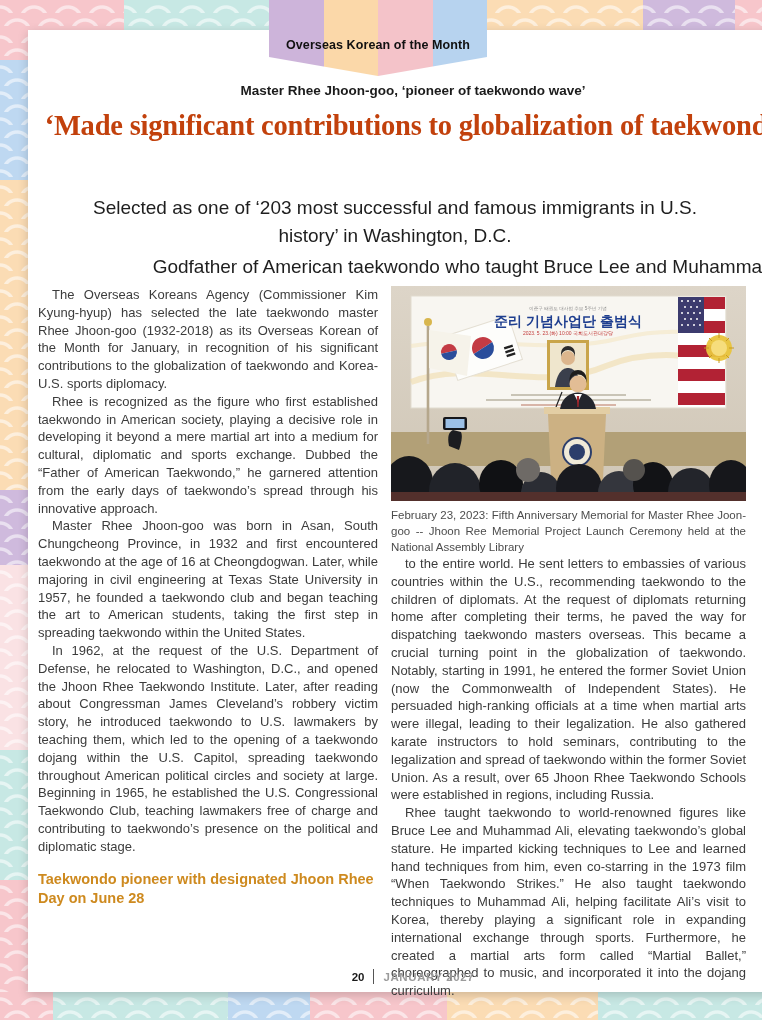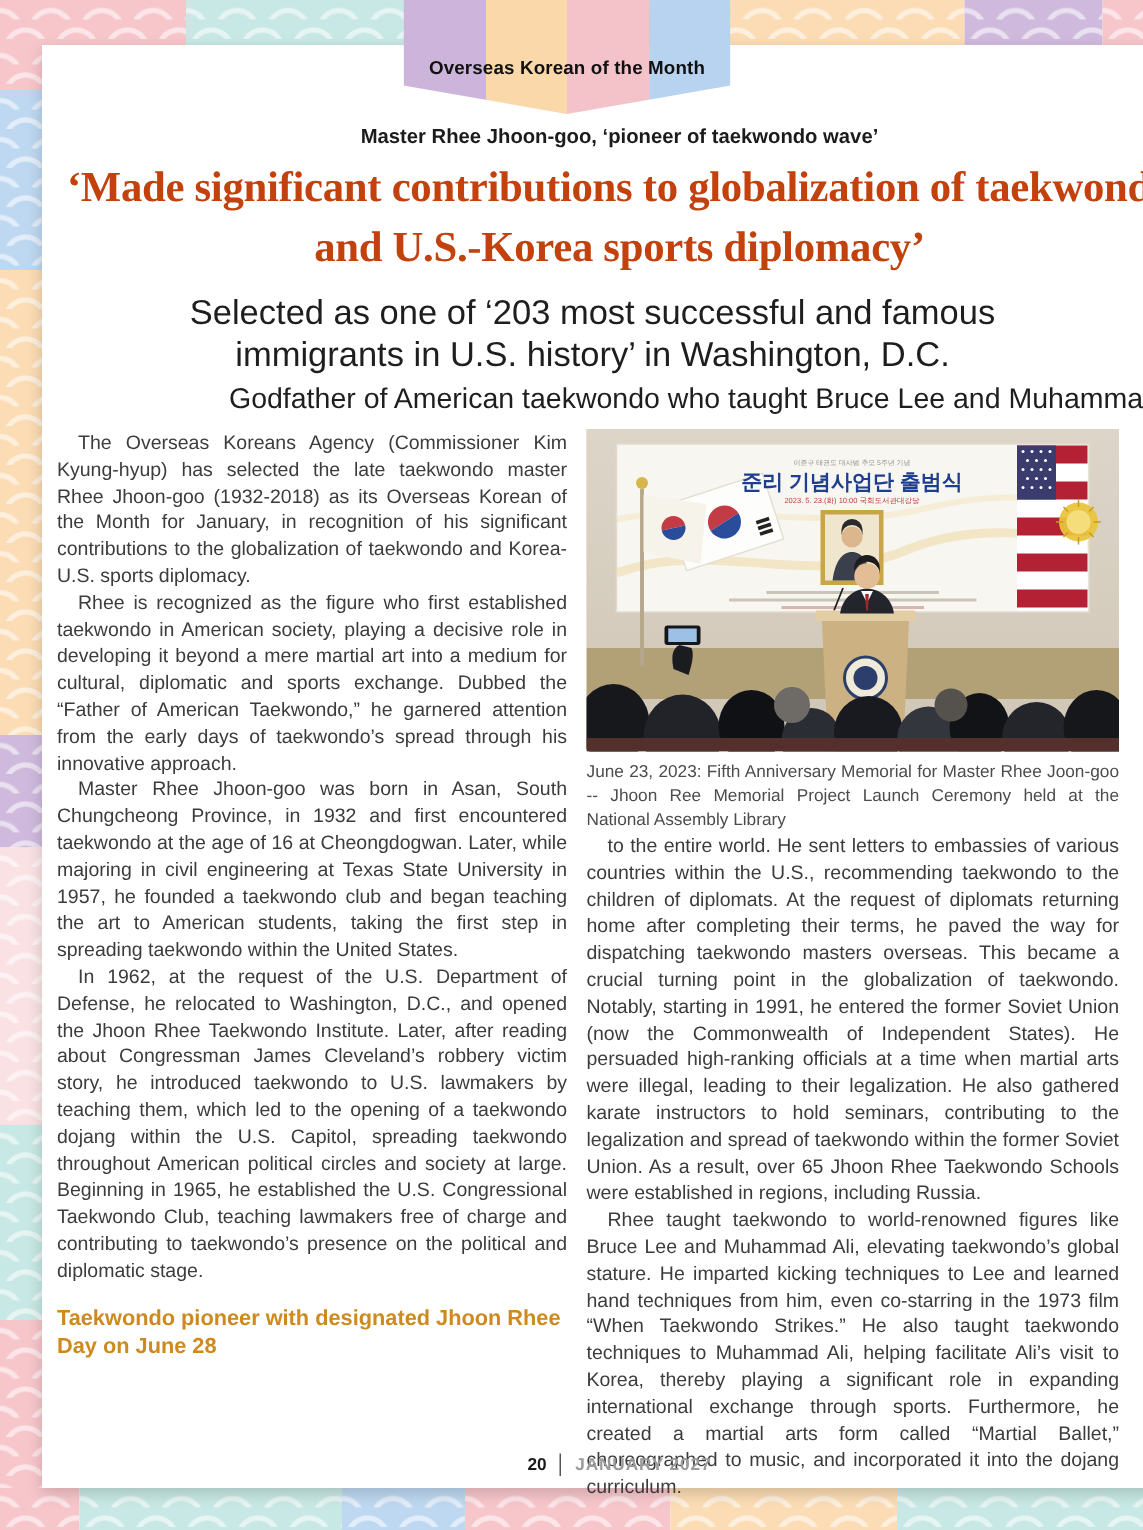--- a/index.html
+++ b/index.html
@@ -44,21 +44,21 @@
 
   
   .kicker{position:absolute;left:0;top:53px;width:100%;text-align:center;font-size:13.5px;font-weight:bold;color:#1b1b1b;}
   .headline{
     position:absolute;left:0;top:76px;width:100%;text-align:center;
     font-family:"Liberation Serif",serif;font-weight:bold;font-size:28.5px;line-height:40px;color:#c2410c;
     letter-spacing:-.2px;margin:0;
   }
   .subhead{
     position:absolute;left:47px;top:164px;width:640px;text-align:center;
-    font-size:23px;line-height:28px;color:#1e1e1e;
+    font-size:19px;line-height:28px;color:#1e1e1e;
   }
   .subhead2{
     position:absolute;left:0;top:226px;width:100%;text-align:right;
     font-size:19px;color:#1e1e1e;
   }
 
   
   .columns{position:absolute;left:10px;top:256px;width:708px;display:flex;gap:13px;}
   .col{font-size:13px;line-height:17.8px;color:#3c3c3c;text-align:justify;}
   .col-left{width:340px;}
@@ -114,21 +114,21 @@
 
   <div class="ribbon">
     <div class="stripe s1"></div>
     <div class="stripe s2"></div>
     <div class="stripe s3"></div>
     <div class="stripe s4"></div>
   </div>
   <div class="ribbon-label">Overseas Korean of the Month</div>
 
   <div class="kicker">Master Rhee Jhoon-goo, ‘pioneer of taekwondo wave’</div>
-  <h1 class="headline"><span>‘Made significant contributions to globalization of taekwondo</span><br><span>and U.S.-Korea sports diplomacy’</span></h1>
+  <h1 class="headline"><span>‘Made significant contributions to globalization of taekwondo</span><br></h1>
   <div class="subhead">Selected as one of ‘203 most successful and famous immigrants in U.S. history’ in Washington, D.C.</div>
   <div class="subhead2">Godfather of American taekwondo who taught Bruce Lee and Muhammad Ali</div>
 
   <div class="columns">
     <div class="col col-left">
       <p>The Overseas Koreans Agency (Commissioner Kim Kyung-hyup) has selected the late taekwondo master Rhee Jhoon-goo (1932-2018) as its Overseas Korean of the Month for January, in recognition of his significant contributions to the globalization of taekwondo and Korea-U.S. sports diplomacy.</p>
       <p>Rhee is recognized as the figure who first established taekwondo in American society, playing a decisive role in developing it beyond a mere martial art into a medium for cultural, diplomatic and sports exchange. Dubbed the “Father of American Taekwondo,” he garnered attention from the early days of taekwondo’s spread through his innovative approach.</p>
       <p>Master Rhee Jhoon-goo was born in Asan, South Chungcheong Province, in 1932 and first encountered taekwondo at the age of 16 at Cheongdogwan. Later, while majoring in civil engineering at Texas State University in 1957, he founded a taekwondo club and began teaching the art to American students, taking the first step in spreading taekwondo within the United States.</p>
       <p>In 1962, at the request of the U.S. Department of Defense, he relocated to Washington, D.C., and opened the Jhoon Rhee Taekwondo Institute. Later, after reading about Congressman James Cleveland’s robbery victim story, he introduced taekwondo to U.S. lawmakers by teaching them, which led to the opening of a taekwondo dojang within the U.S. Capitol, spreading taekwondo throughout American political circles and society at large. Beginning in 1965, he established the U.S. Congressional Taekwondo Club, teaching lawmakers free of charge and contributing to taekwondo’s presence on the political and diplomatic stage.</p>
       <h3>Taekwondo pioneer with designated Jhoon Rhee Day on June 28</h3>
@@ -262,21 +262,21 @@
           <ellipse cx="188" cy="202" rx="23" ry="24" fill="#191a1f"></ellipse>
           <ellipse cx="228" cy="207" rx="21" ry="22" fill="#34363d"></ellipse>
           <ellipse cx="262" cy="199" rx="20" ry="23" fill="#121316"></ellipse>
           <ellipse cx="300" cy="206" rx="23" ry="24" fill="#23252b"></ellipse>
           <ellipse cx="340" cy="199" rx="22" ry="25" fill="#16171b"></ellipse>
           <ellipse cx="137" cy="184" rx="12" ry="12" fill="#6e6a66"></ellipse>
           <ellipse cx="243" cy="184" rx="11" ry="11" fill="#55524e"></ellipse>
           <rect x="0" y="206" width="355" height="9" fill="#53302c"></rect>
         </g>
       </svg>
-      <div class="caption">June 23, 2023: Fifth Anniversary Memorial for Master Rhee Joon-goo -- Jhoon Ree Memorial Project Launch Ceremony held at the National Assembly Library</div>
+      <div class="caption">February 23, 2023: Fifth Anniversary Memorial for Master Rhee Joon-goo -- Jhoon Ree Memorial Project Launch Ceremony held at the National Assembly Library</div>
       <p class="after-photo">to the entire world. He sent letters to embassies of various countries within the U.S., recommending taekwondo to the children of diplomats. At the request of diplomats returning home after completing their terms, he paved the way for dispatching taekwondo masters overseas. This became a crucial turning point in the globalization of taekwondo. Notably, starting in 1991, he entered the former Soviet Union (now the Commonwealth of Independent States). He persuaded high-ranking officials at a time when martial arts were illegal, leading to their legalization. He also gathered karate instructors to hold seminars, contributing to the legalization and spread of taekwondo within the former Soviet Union. As a result, over 65 Jhoon Rhee Taekwondo Schools were established in regions, including Russia.</p>
       <p>Rhee taught taekwondo to world-renowned figures like Bruce Lee and Muhammad Ali, elevating taekwondo’s global stature. He imparted kicking techniques to Lee and learned hand techniques from him, even co-starring in the 1973 film “When Taekwondo Strikes.” He also taught taekwondo techniques to Muhammad Ali, helping facilitate Ali’s visit to Korea, thereby playing a significant role in expanding international exchange through sports. Furthermore, he created a martial arts form called “Martial Ballet,” choreographed to music, and incorporated it into the dojang curriculum.</p>
     </div>
   </div>
 
   <div class="footer">
     <span class="page-num">20</span>
     <span class="footer-divider"></span>
     <span class="issue">JANUARY 2027</span>
   </div>

